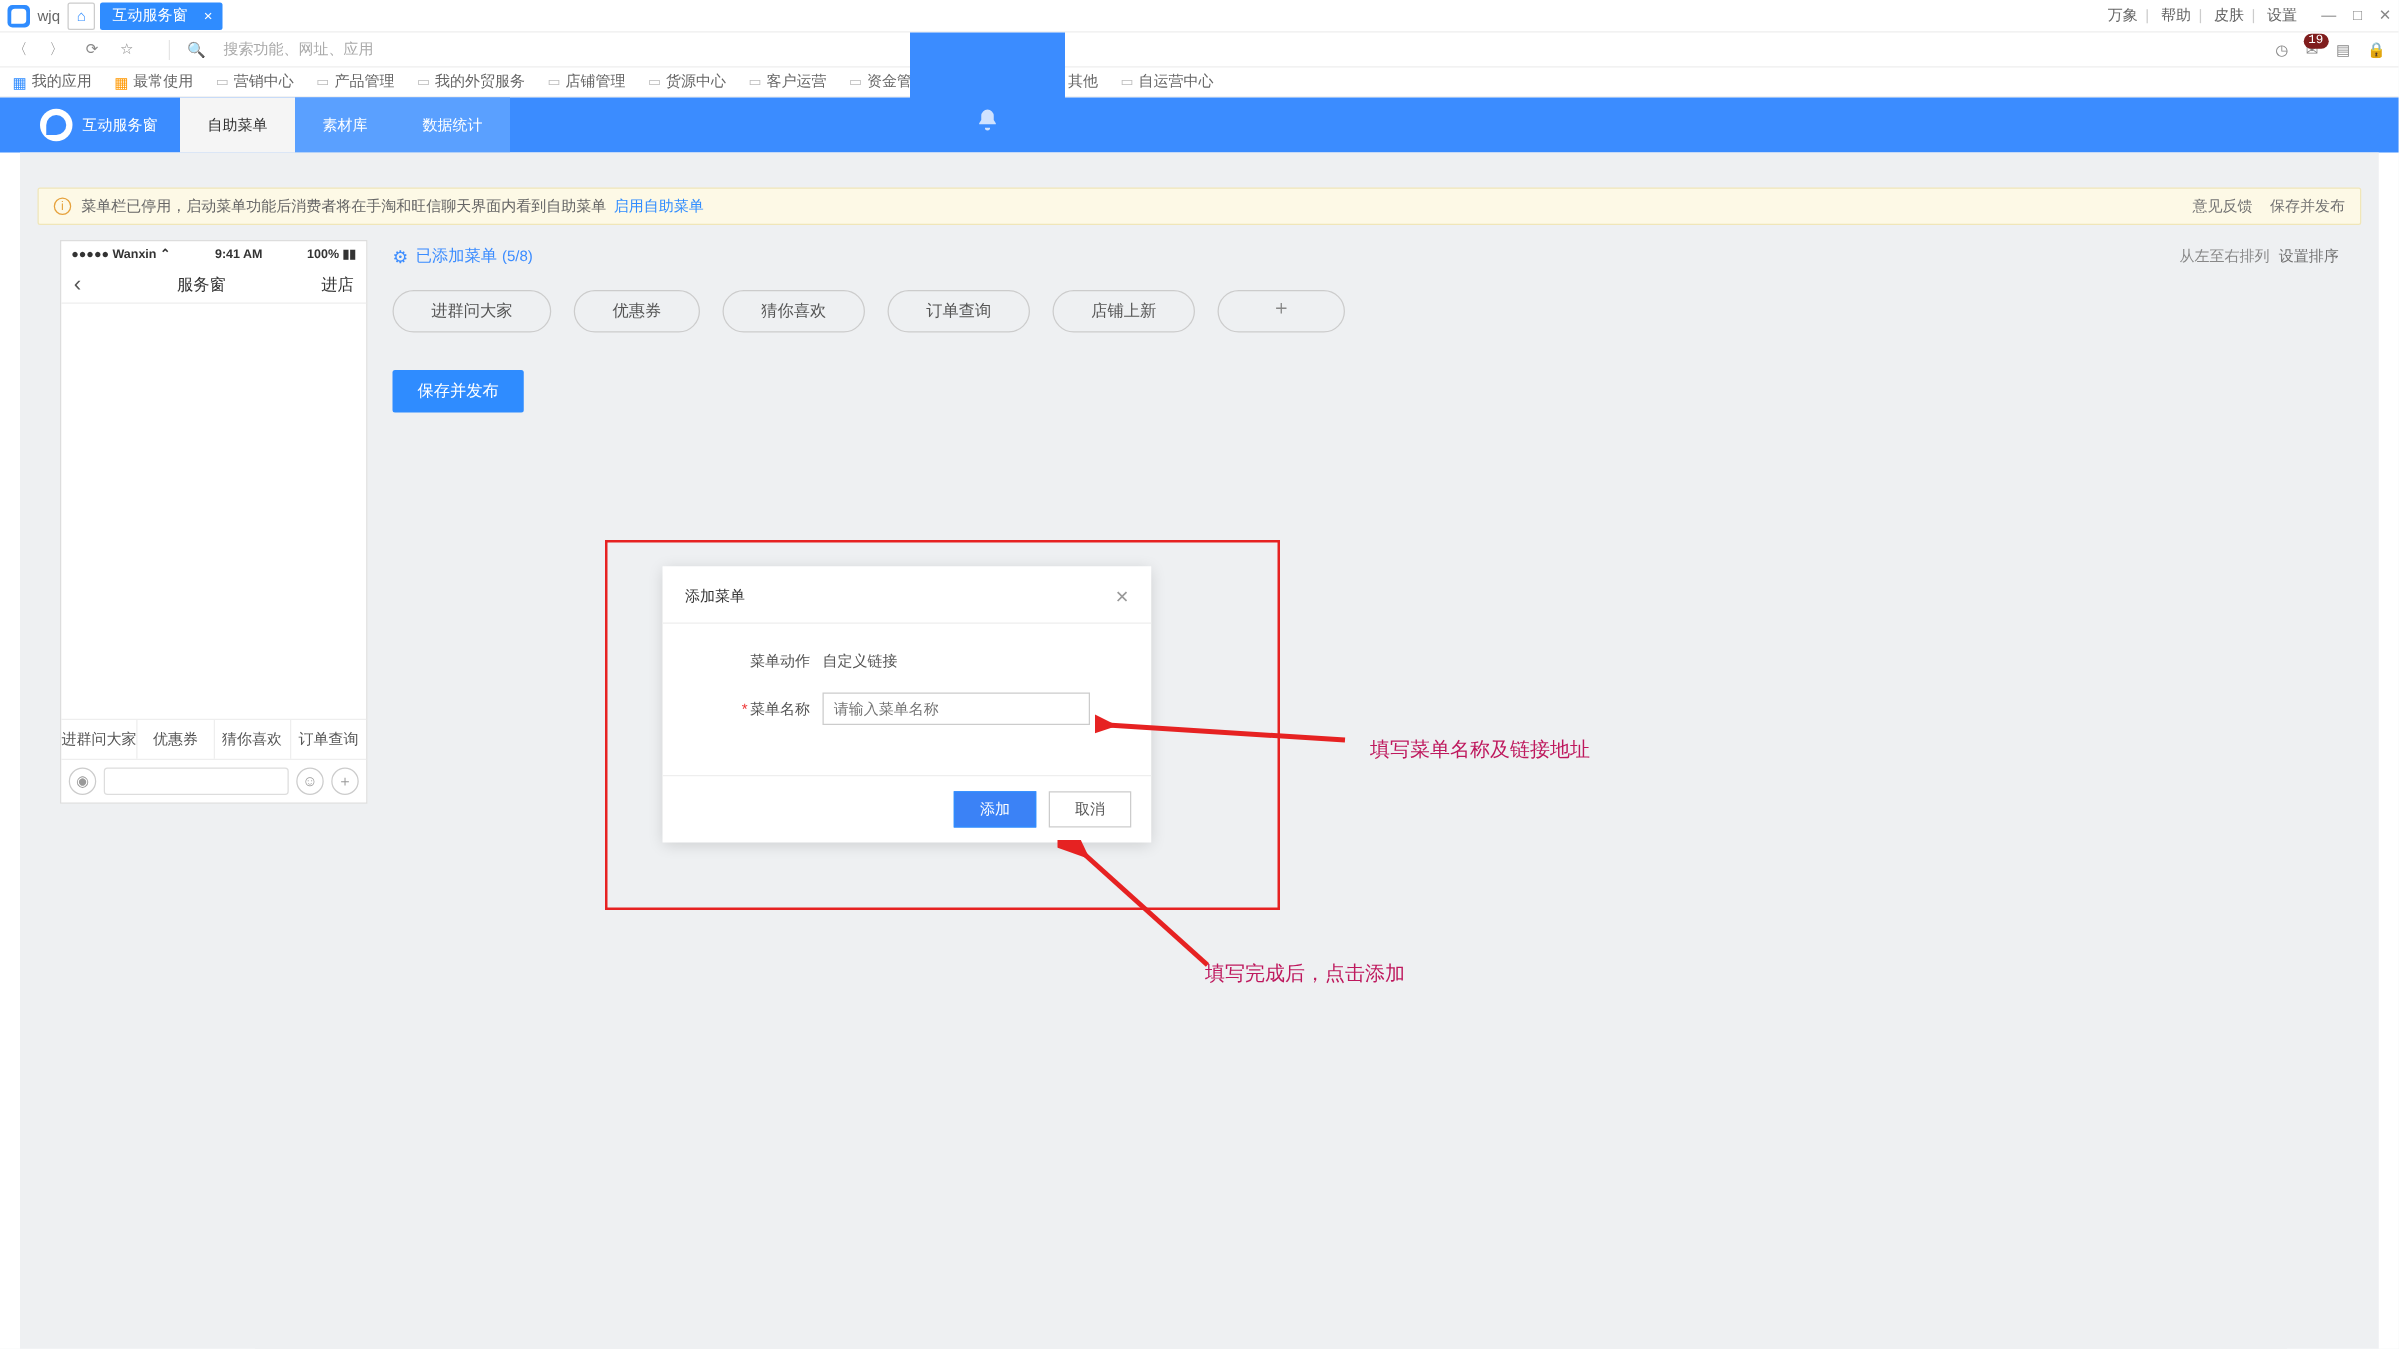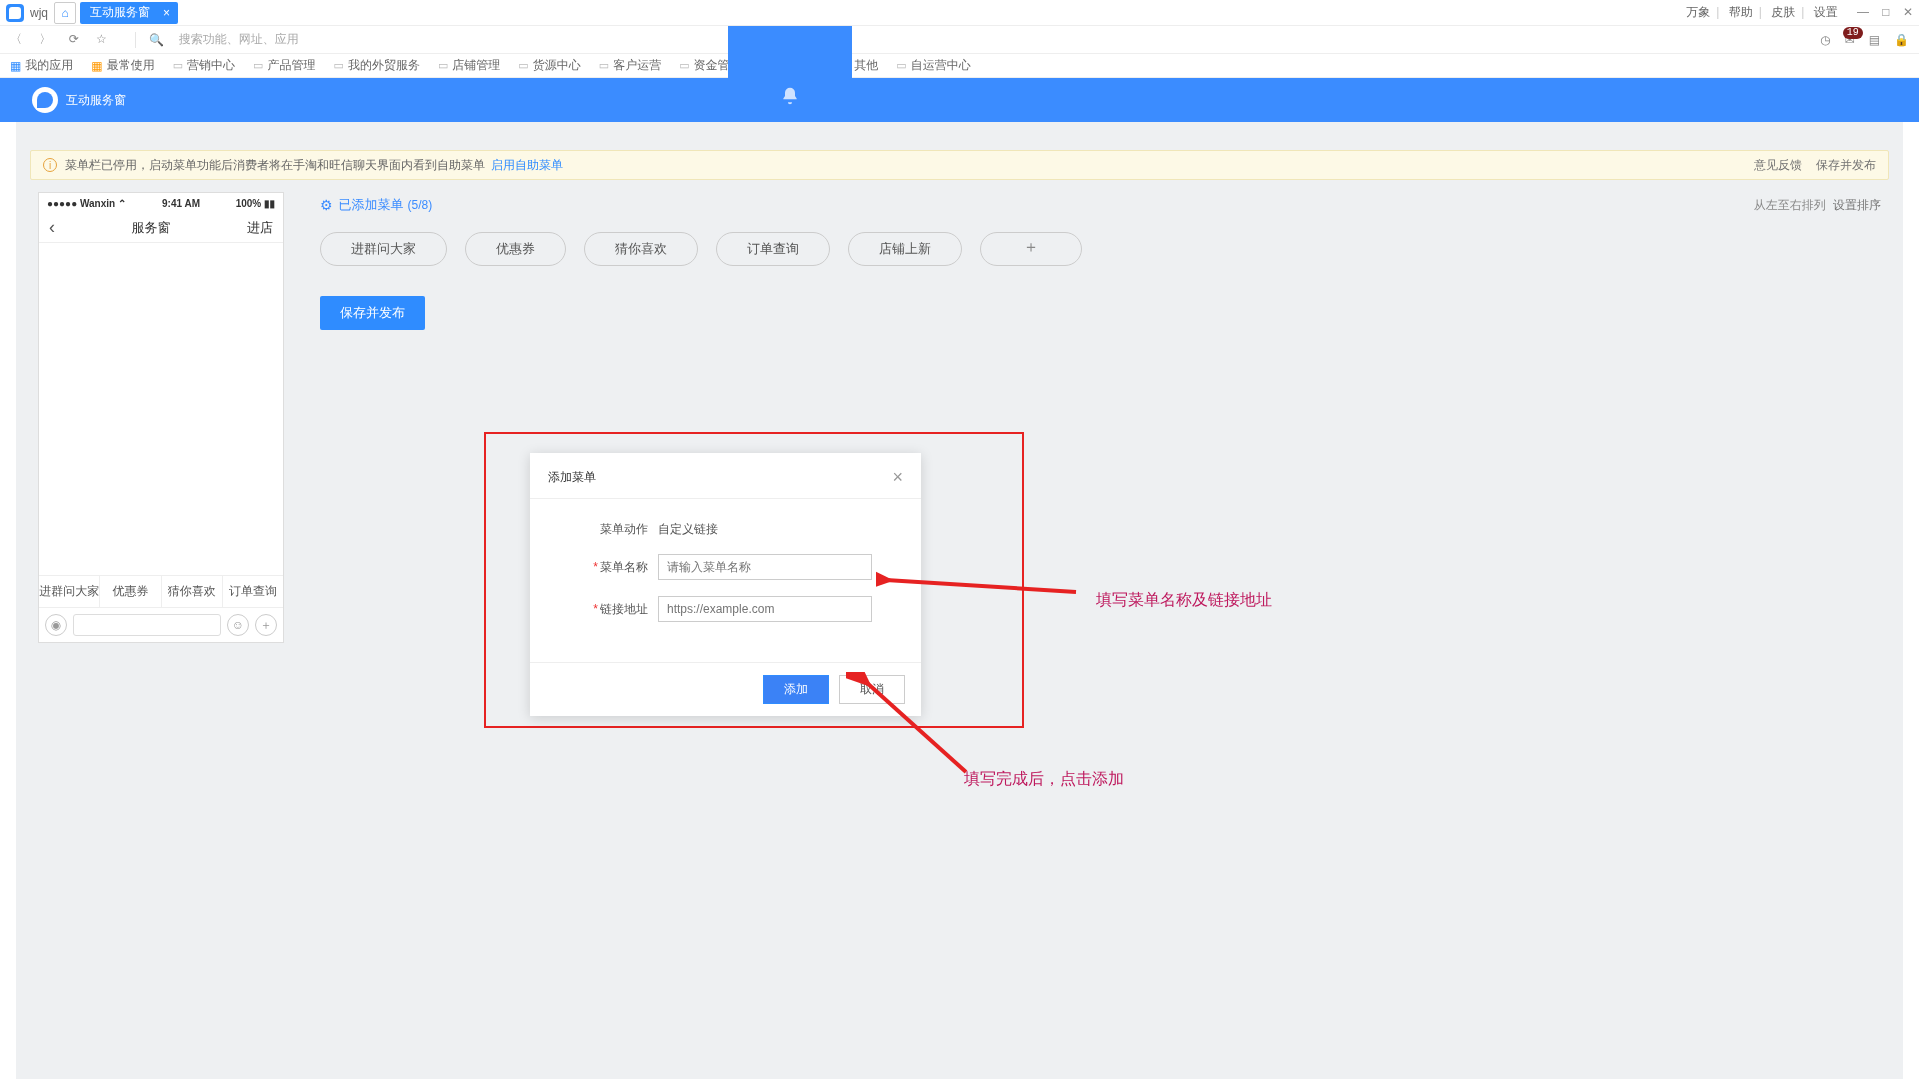--- a/index.html
+++ b/index.html
@@ -47,21 +47,21 @@
 
 
 .workarea { position: absolute; left: 16px; right: 16px; top: 122px; bottom: 0; background: #eef0f2; }
 
 
 .notice { margin: 28px 14px 12px 14px; background: #fdf9e6; border: 1px solid #f0e6b8; height: 30px; display: flex; align-items: center; padding: 0 12px; color: #666; border-radius: 2px; }
 .notice .i-ico { width: 14px; height: 14px; border: 1px solid #e6a23c; color: #e6a23c; border-radius: 50%; font-size: 10px; display: flex; align-items: center; justify-content: center; margin-right: 8px; }
 .notice .link { color: #2f8cff; margin-left: 6px; cursor: pointer; }
 .notice .r { margin-left: auto; color: #737373; display: flex; gap: 14px; }
 
-.main-row { display: flex; padding: 0 22px; gap: 36px; }
+.main-row { display: flex; padding: 0 32px; gap: 20px; }
 
 
 .phone { width: 246px; background: #fff; border: 1px solid #ddd; }
 .phone .status { height: 20px; display: flex; align-items: center; justify-content: space-between; padding: 0 8px; font-size: 10px; font-weight: 600; }
 .phone .hdr { height: 30px; display: flex; align-items: center; justify-content: space-between; padding: 0 10px; border-bottom: 1px solid #eee; font-size: 13px; }
 .phone .hdr .back { font-size: 18px; color: #555; cursor: pointer; }
 .phone .body { height: 332px; }
 .phone .menu-row { display: flex; border-top: 1px solid #eee; }
 .phone .menu-row .m { flex: 1; text-align: center; padding: 7px 0; border-right: 1px solid #eee; font-size: 12px; color: #555; }
 .phone .menu-row .m:last-child { border-right: none; }
@@ -193,20 +193,25 @@
       <span class="fold">▭</span>
       <span>自运营中心</span>
     </div>
 </div>
 
 <div class="appbar">
   <div class="title-wrap">
     <div class="app-logo"></div>
     <span>互动服务窗</span>
   </div>
+  <div class="apptabs">
+    <div class="apptab active">自助菜单</div>
+    <div class="apptab">素材库</div>
+    <div class="apptab">数据统计</div>
+  </div>
   <div class="bell-banner">
     <svg width="20" height="20" viewBox="0 0 24 24">
         <path d="M12 2a6 6 0 0 0-6 6v4l-2 3v1h16v-1l-2-3V8a6 6 0 0 0-6-6zm0 20a2.5 2.5 0 0 0 2.5-2.5h-5A2.5 2.5 0 0 0 12 22z"></path>
       </svg>
   </div>
 </div>
 
 <div class="workarea">
 
   <div class="notice">
@@ -278,24 +283,20 @@
     </div>
     <div class="m-body">
       <div class="frow">
         <div class="lab">菜单动作</div>
         <div class="val">自定义链接</div>
       </div>
       <div class="frow">
         <div class="lab"><span class="req">*</span><span>菜单名称</span></div>
         <input type="text" placeholder="请输入菜单名称" style="">
       </div>
-      <div class="frow">
-        <div class="lab"><span class="req">*</span><span>链接地址</span></div>
-        <input type="text" placeholder="https://example.com" style="">
-      </div>
     </div>
     <div class="m-ftr">
       <button class="btn-primary">添加</button>
       <button class="btn-default">取消</button>
     </div>
   </div>
 
   <svg class="arrow-svg" style="left:860px; top:440px;" width="210" height="40">
     <defs>
         <marker id="ah1" markerWidth="12" markerHeight="10" refX="2" refY="5" orient="auto">

